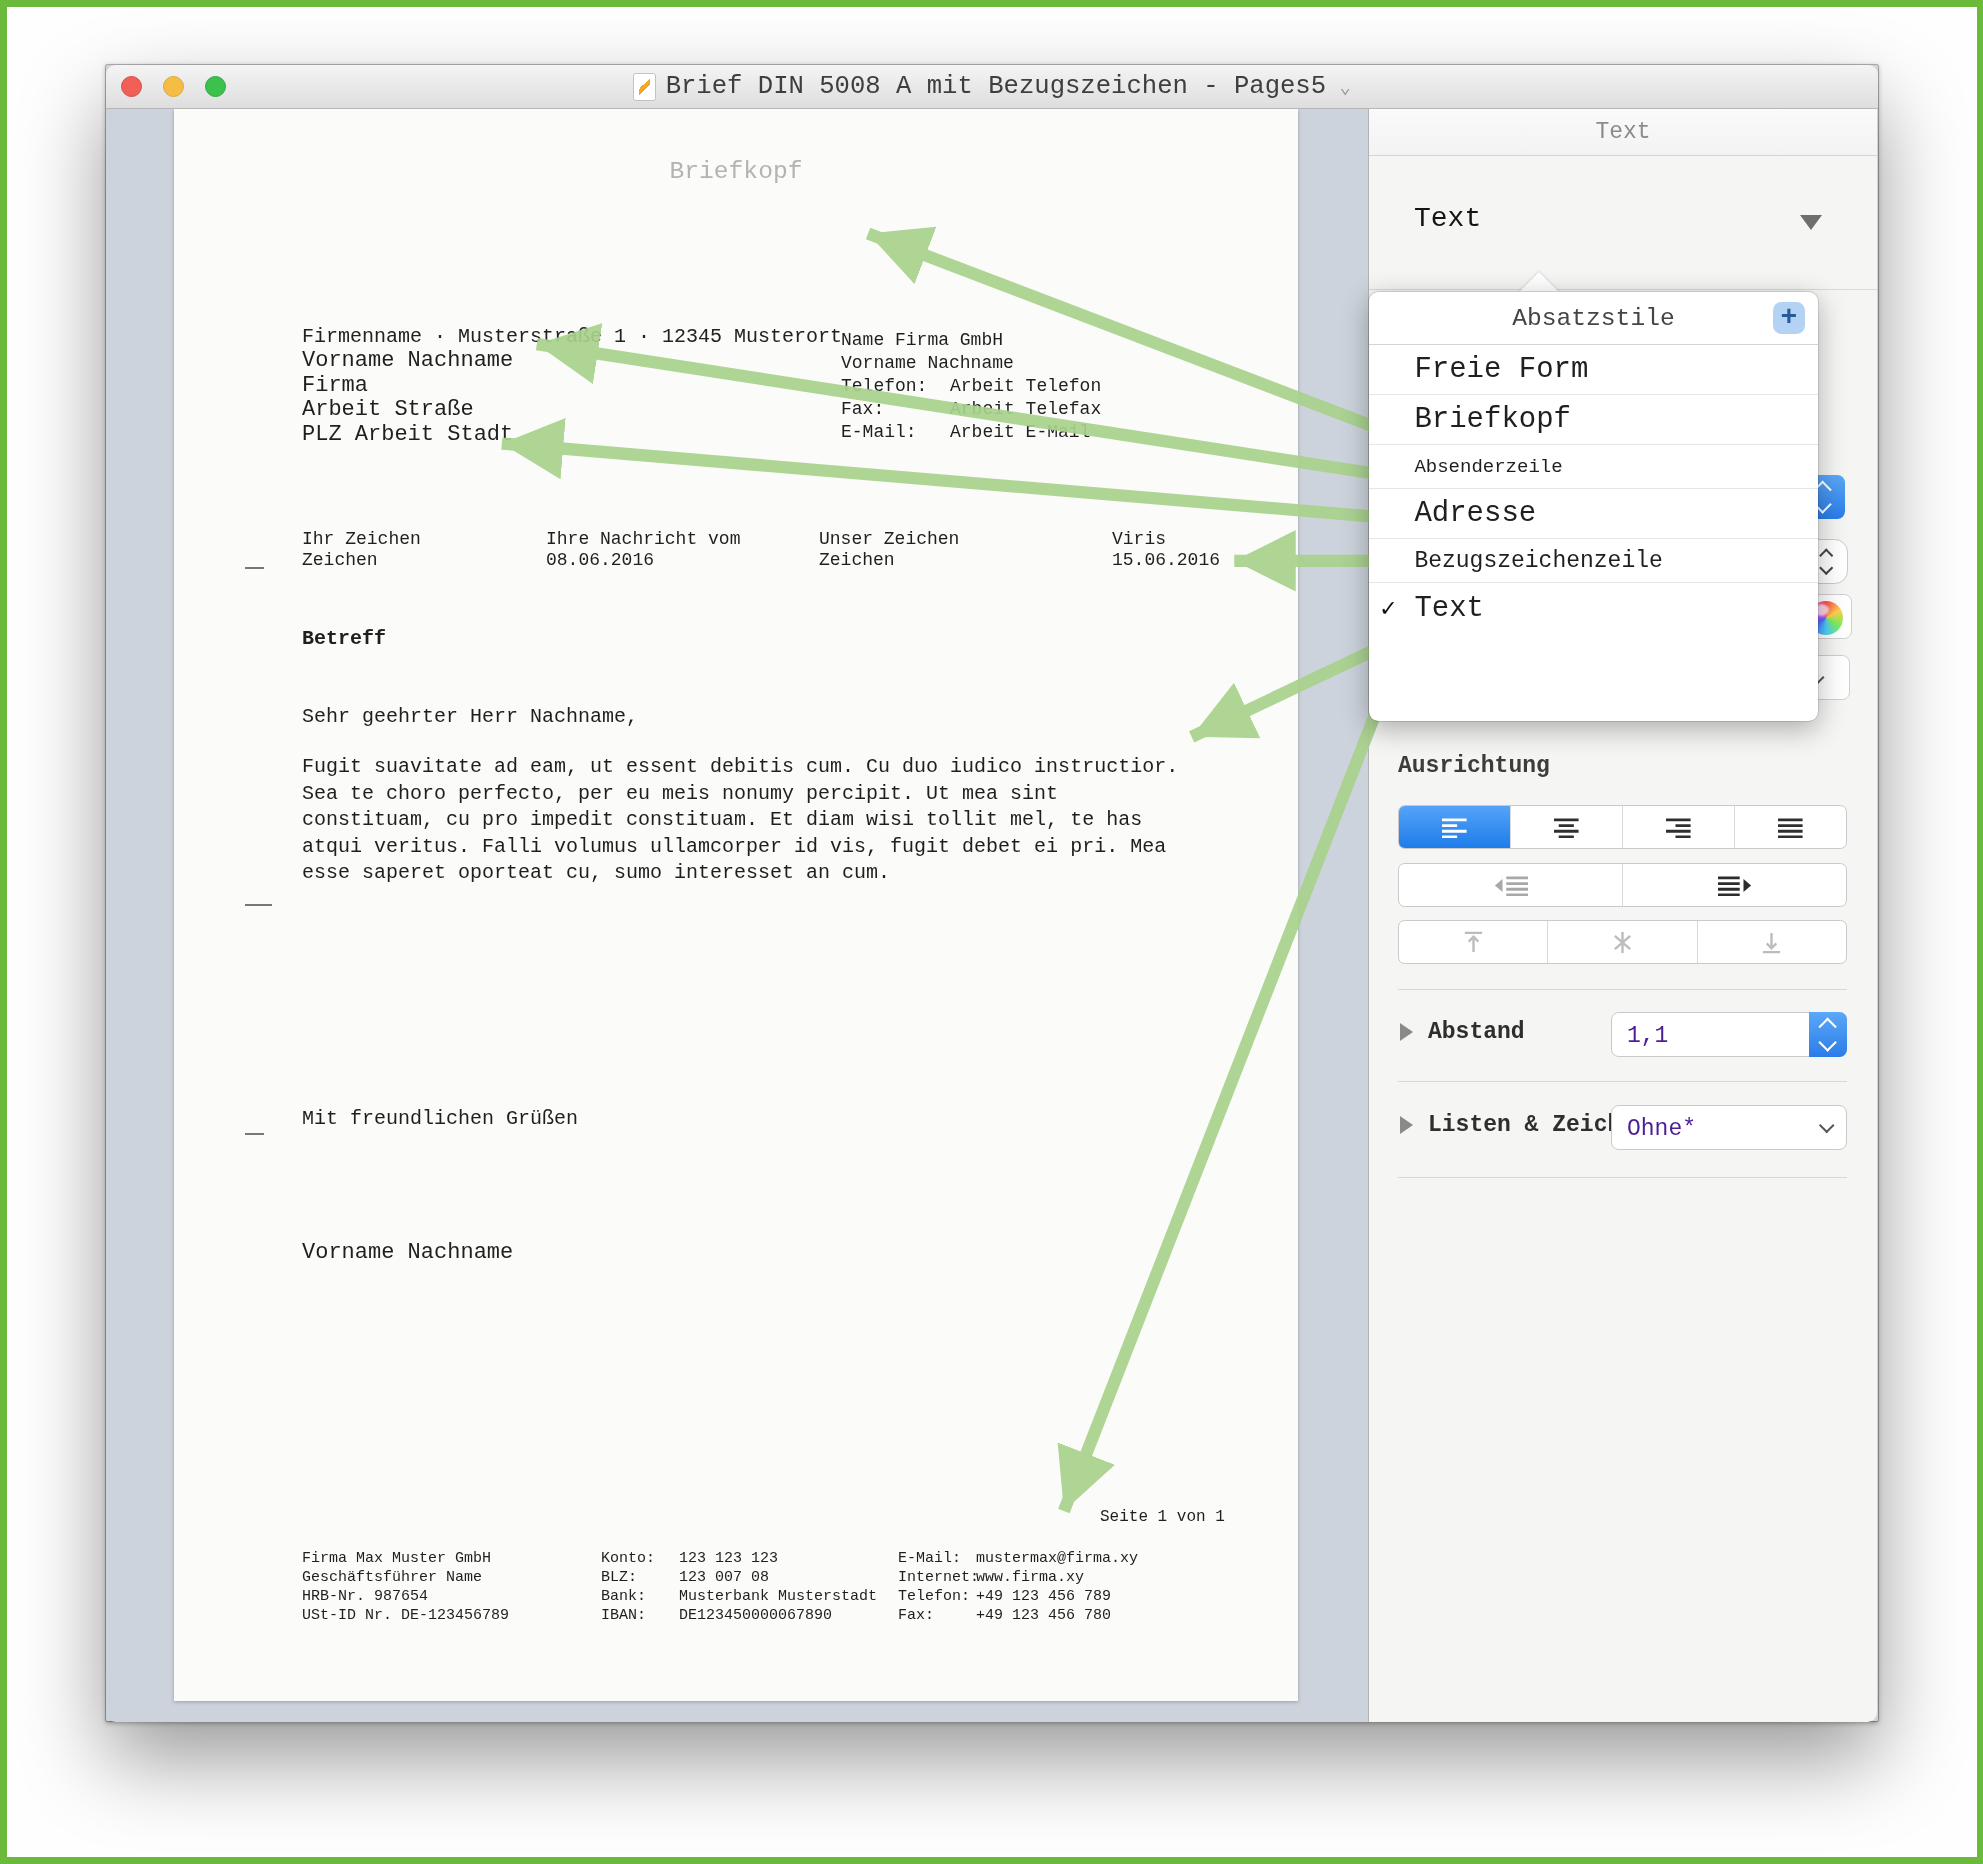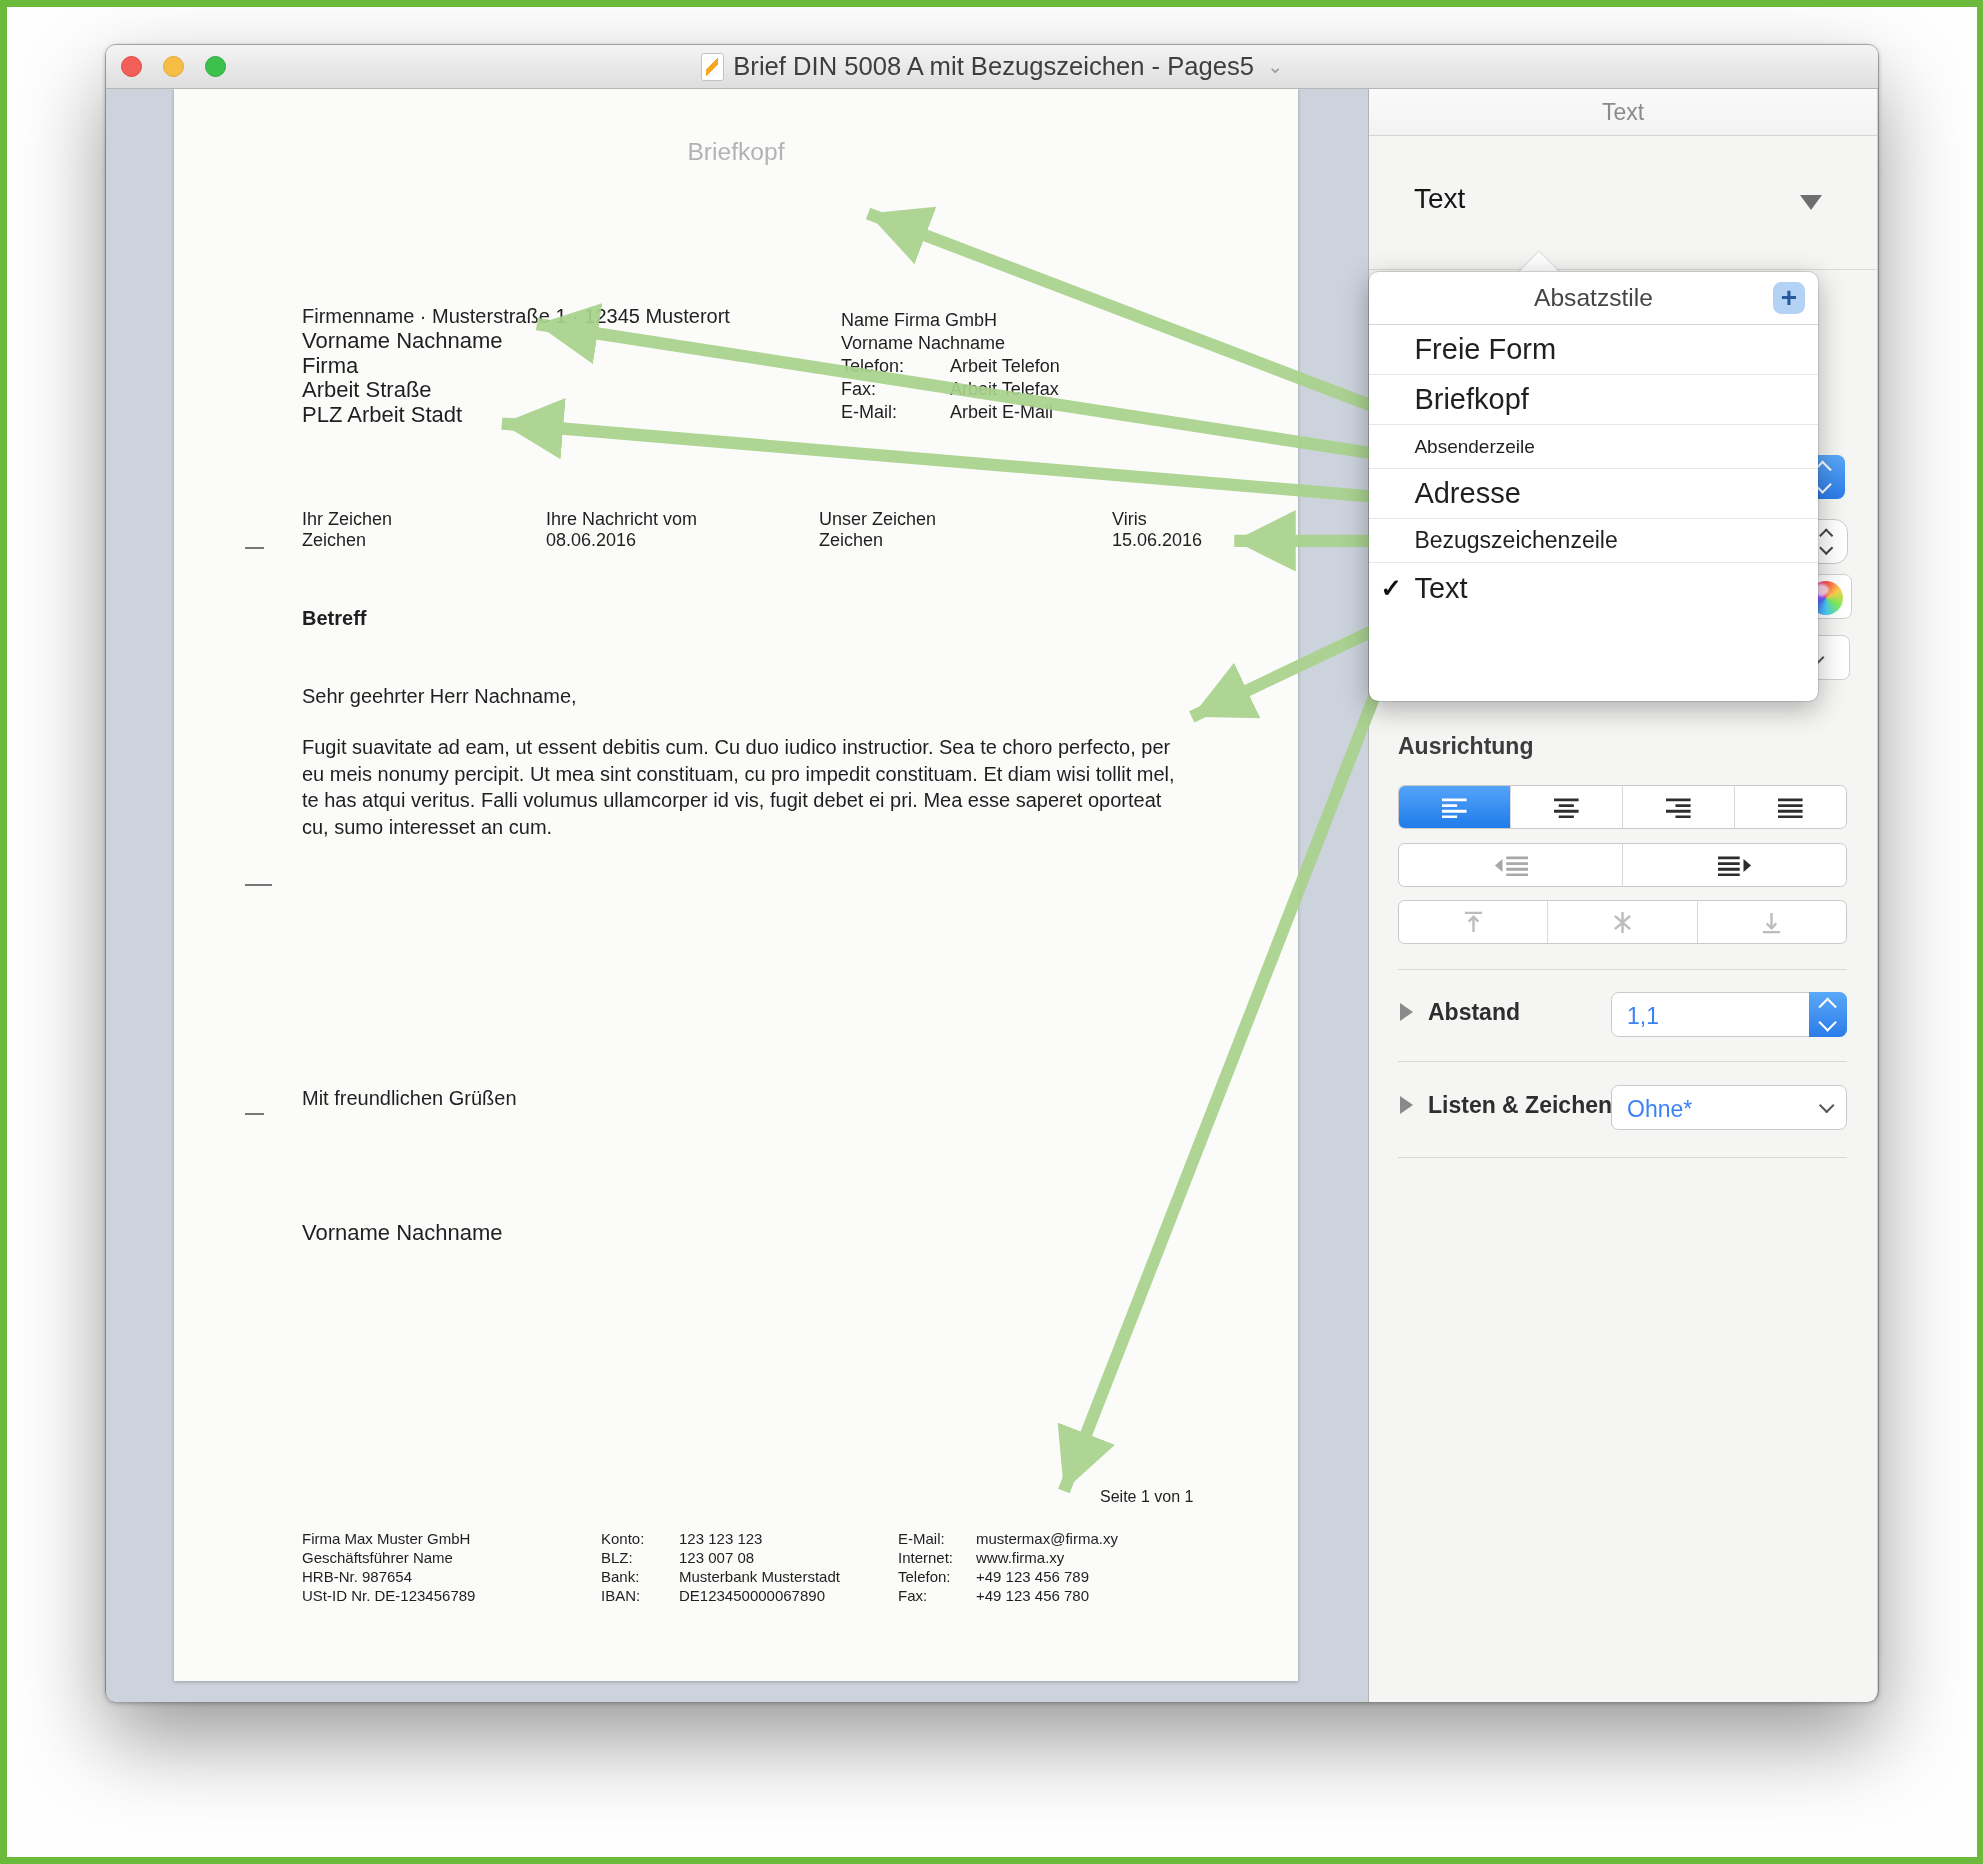--- a/index.html
+++ b/index.html
@@ -4,24 +4,25 @@
 <style>
   html,body{margin:0;padding:0;background:#e8e8e8;}
   *{box-sizing:border-box;}
   .stage{
     position:relative;width:1984px;height:1864px;background:#fefefe;
     border:7.6px solid #6cba3c;overflow:hidden;
     font-family:"Liberation Sans", sans-serif;color:#1f1f1f;
   }
   
   .window{
-    position:absolute;left:99px;top:38px;width:1772px;height:1656px;
-    border-radius:10px;background:#ccd3dc;
+    position:absolute;left:99px;top:58px;width:1772px;height:1656px;
+    border-radius:1px;background:#ccd3dc;
     box-shadow:0 1.9px 5.7px rgba(0,0,0,.35), 0 38px 85px rgba(0,0,0,.40);
     outline:0.9px solid rgba(0,0,0,.25);
+    font-family:Liberation Mono, monospace;
   }
   .titlebar{
     position:absolute;left:0;top:0;width:100%;height:44px;
     background:linear-gradient(#f4f4f4,#dedede);
     border-bottom:0.9px solid #b6b6b6;border-radius:9.5px 9.5px 0 0;
     display:flex;align-items:center;justify-content:center;
   }
   .traffic{position:absolute;left:15px;top:11.4px;display:flex;gap:21px;}
   .light{width:21px;height:21px;border-radius:50%;}
   .light.red{background:#f15f57;border:0.9px solid #dd4a43;}
@@ -94,21 +95,21 @@
   .chev.dark{border-color:#444;width:10.4px;height:10.4px;}
   
   .seg{position:absolute;left:29px;width:449px;height:44px;background:#fff;border:0.9px solid #c9c9c9;border-radius:6.6px;display:flex;overflow:hidden;}
   .seg button{flex:1;border:none;background:transparent;border-right:0.9px solid #d9d9d9;display:flex;align-items:center;justify-content:center;padding:0;}
   .seg button:last-child{border-right:none;}
   .seg button.selected{background:linear-gradient(#54a3f8,#1f7cea);}
   
   .disc{position:absolute;width:0;height:0;border-top:9.5px solid transparent;border-bottom:9.5px solid transparent;border-left:13.2px solid #8a8a8a;}
   .row-label{position:absolute;font-size:23px;font-weight:bold;color:#2e2e2e;}
   .field{position:absolute;left:242px;width:236px;height:45px;background:#fff;border:0.9px solid #c9c9c9;border-radius:7.6px;}
-  .field .val{position:absolute;left:15px;top:9.5px;font-size:23px;color:#3b82f6;}
+  .field .val{position:absolute;left:15px;top:9.5px;font-size:23px;color:#4c1d95;}
   .field .stepbtn{position:absolute;right:-0.9px;top:-0.9px;width:38px;height:45px;border-radius:0 7.6px 7.6px 0;
     background:linear-gradient(#5aa8f8,#2b7ce9);display:flex;flex-direction:column;align-items:center;justify-content:center;gap:1.9px;}
   .field .ddchev{position:absolute;right:13.2px;top:14px;width:11.4px;height:11.4px;border-right:2.8px solid #555;border-bottom:2.8px solid #555;transform:rotate(45deg);}
   
   .popover{position:absolute;left:1263px;top:227px;width:449px;height:429px;background:#fff;border-radius:9.5px;
     box-shadow:0 7.6px 28px rgba(0,0,0,.30), 0 0 0 0.9px rgba(0,0,0,.12);}
   .pop-caret{position:absolute;left:1412px;top:207px;width:0;height:0;
     border-left:21px solid transparent;border-right:21px solid transparent;border-bottom:21px solid #fff;
     filter:drop-shadow(0 -0.9px 0.9px rgba(0,0,0,.12));}
   .pop-title-row{position:relative;height:53px;border-bottom:0.9px solid #d4d4d4;display:flex;align-items:center;justify-content:center;}

